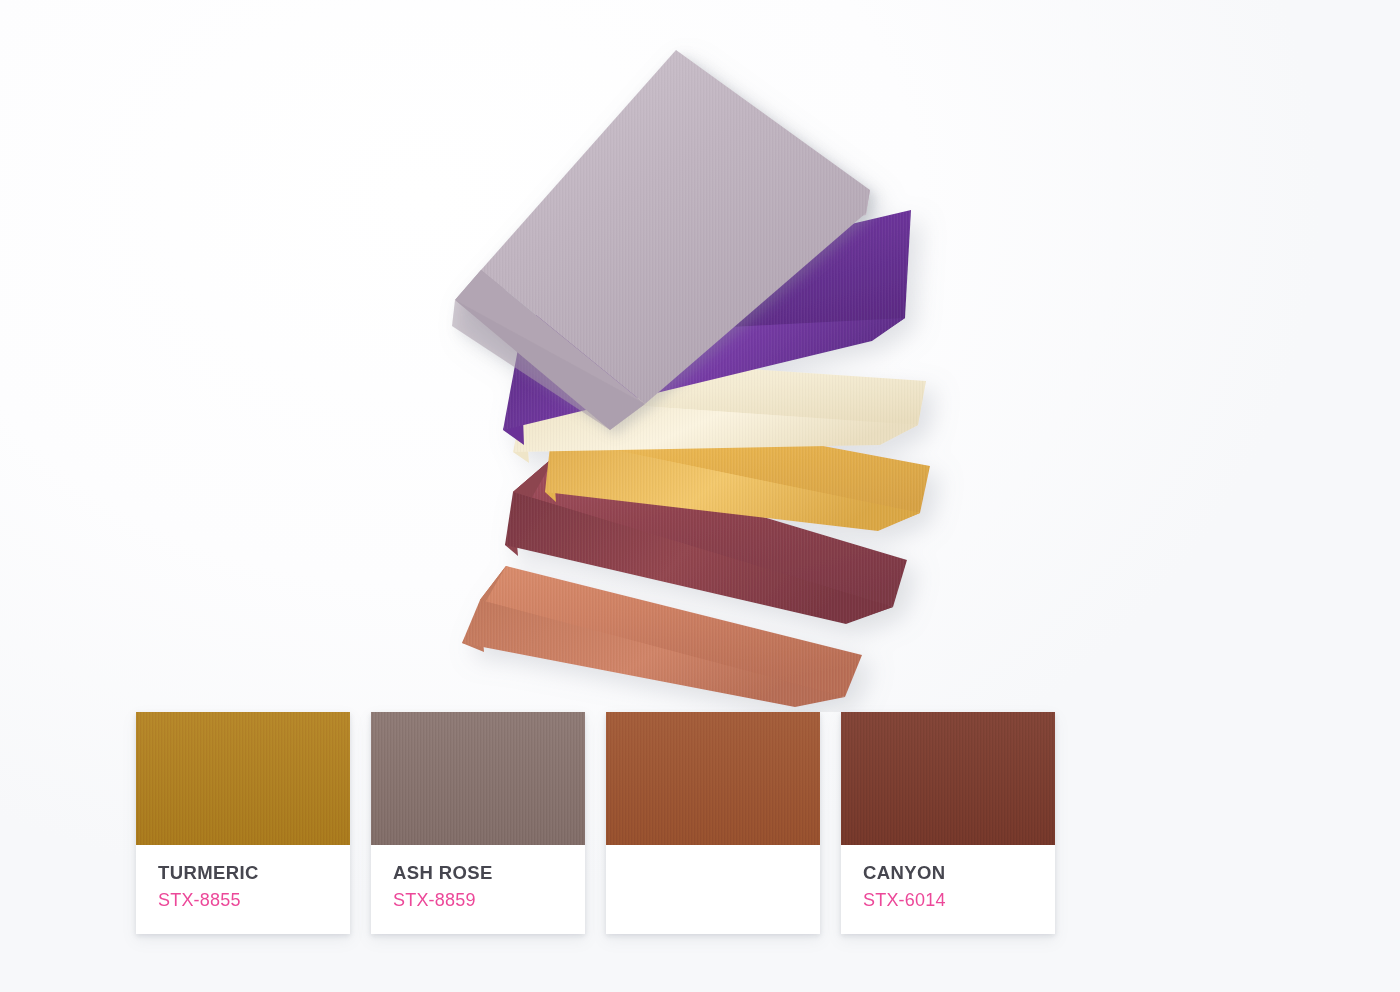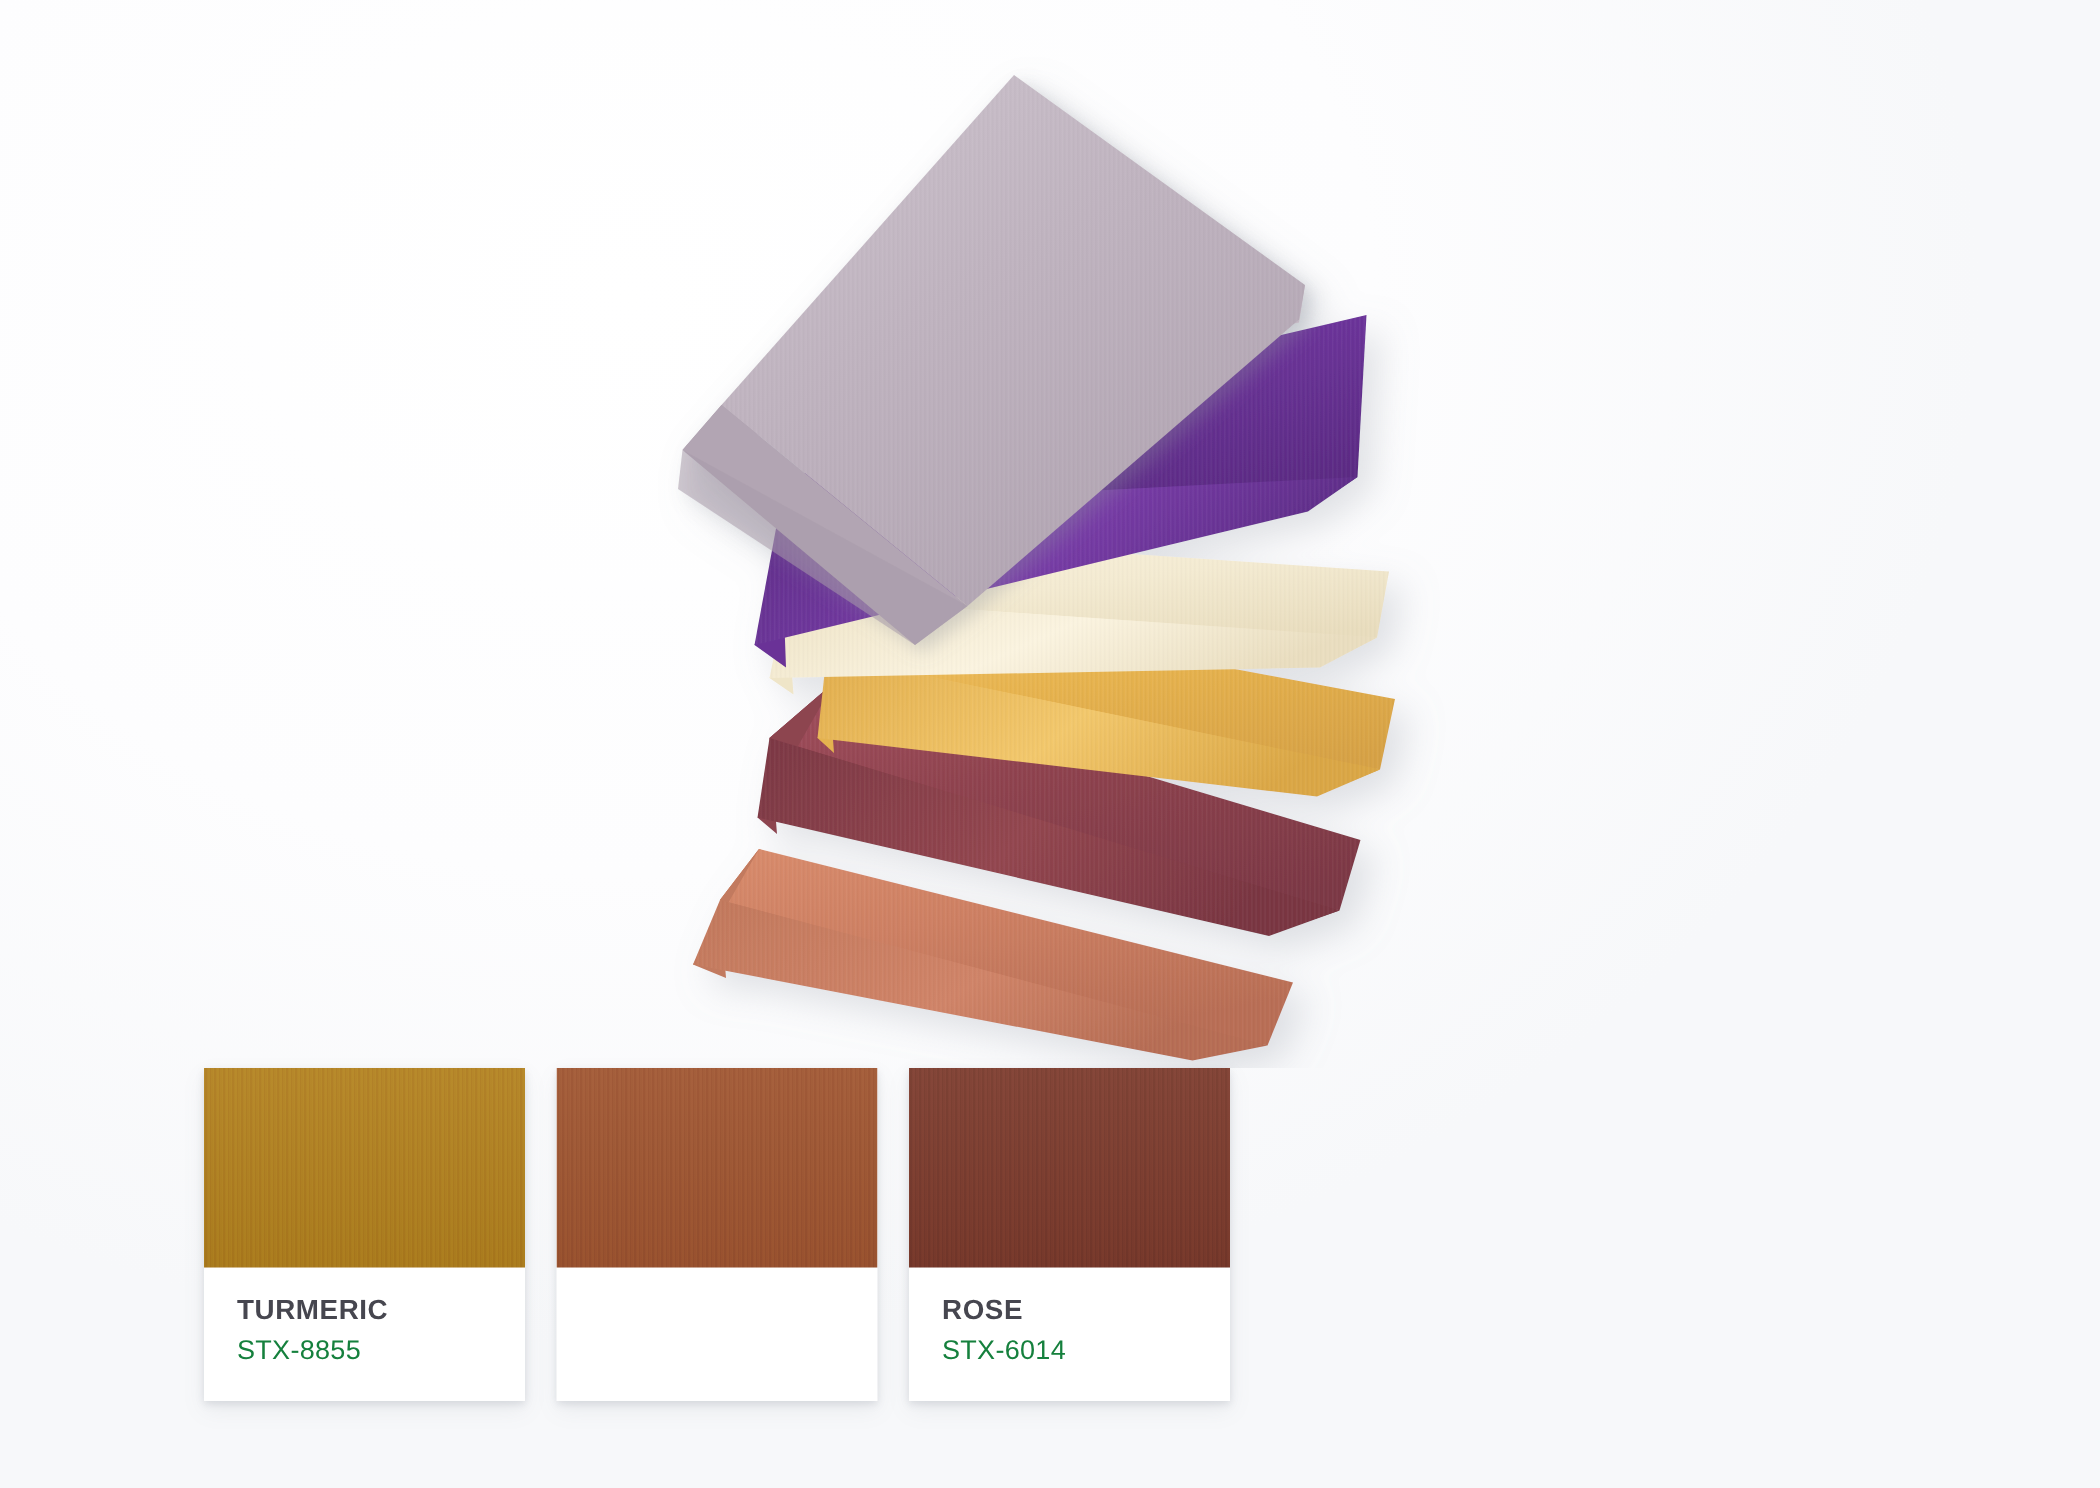--- a/index.html
+++ b/index.html
@@ -101,21 +101,21 @@
     letter-spacing: 0.4px;
     color: #46464f;
     line-height: 1.18;
     white-space: nowrap;
   }
   .swatch-code {
     margin-top: 6px;
     font-size: 18px;
     font-weight: normal;
     letter-spacing: 0.2px;
-    color: #15803d;
+    color: #ec4899;
     line-height: 1.2;
     white-space: nowrap;
   }
 </style>
 </head>
 <body>
 
 <div id="stage" style="--page-bg: #fcfcfd;">
 
   <div id="fabric-stack">
@@ -264,28 +264,35 @@
   <div id="swatch-row">
 
     <div class="swatch-card">
       <div class="swatch-chip" style="background-color: rgb(177, 127, 30);"></div>
       <div class="swatch-info">
         <div class="swatch-name">TURMERIC</div>
         <div class="swatch-code">STX-8855</div>
       </div>
     </div>
 
+    <div class="swatch-card">
+      <div class="swatch-chip" style="background-color: rgb(135, 114, 109);"></div>
+      <div class="swatch-info">
+        <div class="swatch-name">ASH ROSE</div>
+        <div class="swatch-code">STX-8859</div>
+      </div>
+    </div>
 
     <div class="swatch-card">
       <div class="swatch-chip" style="background-color: rgb(158, 84, 48);"></div>
     </div>
 
     <div class="swatch-card">
       <div class="swatch-chip" style="background-color: rgb(122, 58, 44);"></div>
       <div class="swatch-info">
-        <div class="swatch-name">ROSE</div>
+        <div class="swatch-name">CANYON</div>
         <div class="swatch-code">STX-6014</div>
       </div>
     </div>
 
 
   </div>
 </div>
 
 </body></html>

